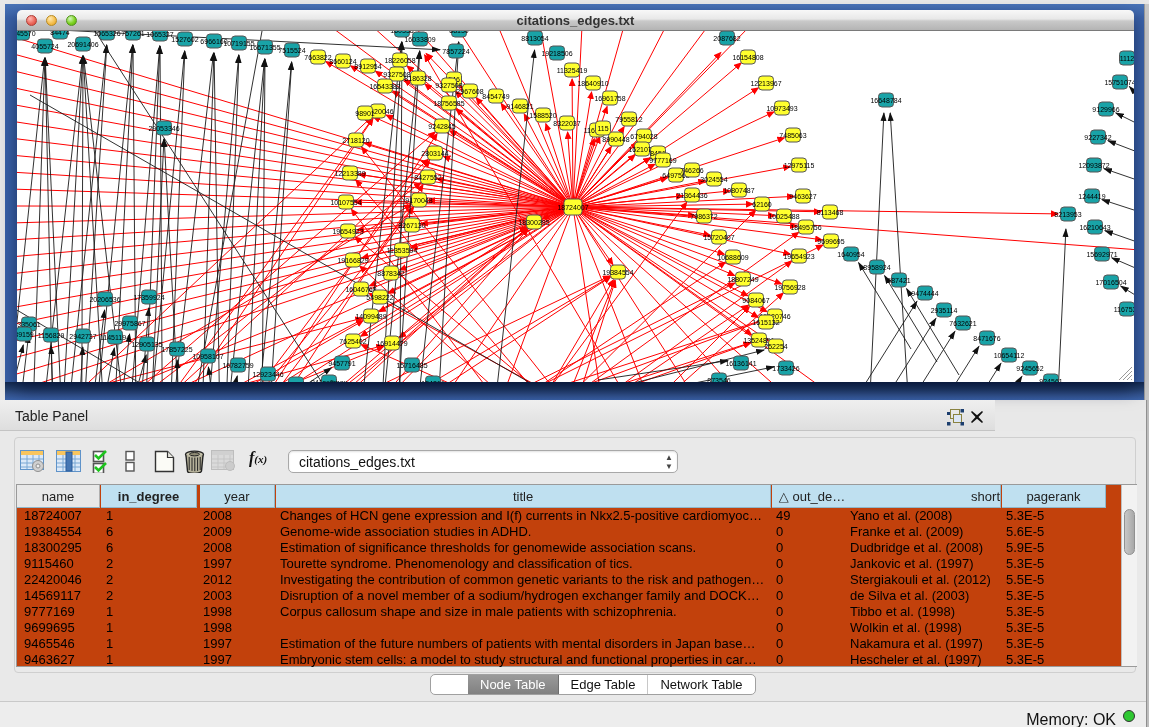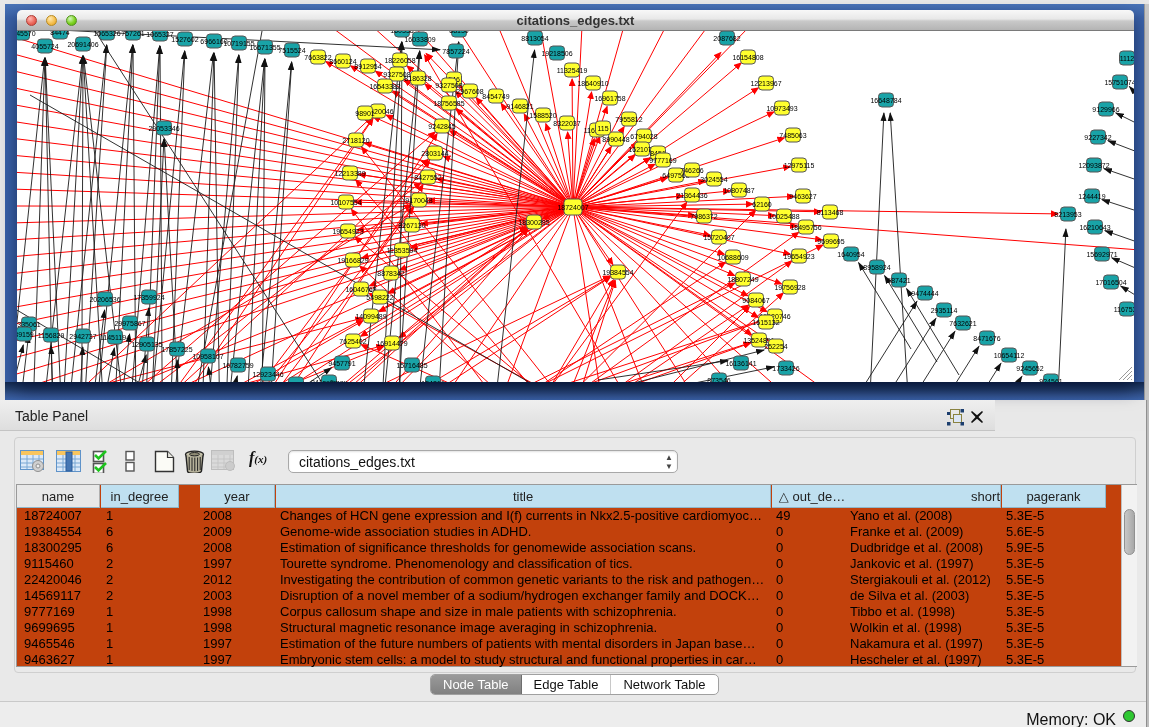--- a/index.html
+++ b/index.html
@@ -32,21 +32,21 @@
 .c1 { left:89px;  width:95px; }
 .c2 { left:186px; width:75px; }
 .c3 { left:263px; width:492px; }
 .c4 { left:759px; width:72px; }
 .c5 { left:833px; width:152px; }
 .c6 { left:989px; width:100px; }
 #vscroll { position:absolute; left:1104px; top:0; width:16px; height:181px; background:#f2f2f2; border-left:1px solid #c0c0c0; }
 #vthumb { position:absolute; left:2px; top:24px; width:11px; height:46px; background:linear-gradient(90deg,#c8c8c8,#a8a8a8); border:1px solid #909090; border-radius:6px; }
 #tabs { position:absolute; left:430px; top:674px; height:21px; border:1px solid #a0a0a0; border-radius:5px; background:#fff; overflow:hidden; }
 #tabs .seg { float:left; height:21px; line-height:20px; font-size:13px; padding:0 12px; color:#111; border-right:1px solid #c8c8c8; }
-#tabs .sel { background:linear-gradient(180deg,#9a9a9a,#7e7e7e); color:#fff; border-right:1px solid #6e6e6e; }
+#tabs .sel { background:linear-gradient(180deg,#9a9a9a,#7e7e7e); color:#fff; border-right:1px solid #6e6e6e;margin-left:37px; }
 #status { position:absolute; left:0; top:701px; width:1149px; height:26px; background:#ededed; border-top:1px solid #c9c9c9; }
 #status .mem { position:absolute; right:33px; top:9px; font-size:16px; color:#111; }
 #status .dot { position:absolute; right:14px; top:8px; width:12px; height:12px; border-radius:50%; background:#2fc832; border:1.5px solid #333; }
 #redge { position:absolute; left:1146px; top:400px; width:3px; height:327px; background:#bdbdbd; border-left:1px solid #8f8f8f; }
 </style></head><body>
 <div id="stage">
  <div id="desktop"></div>
  <div style="position:absolute;left:5px;top:382px;width:1139px;height:18px;background:linear-gradient(180deg,#13294f 0,#24416f 40%,#33548f 70%,#3a62a8 100%);"></div>
  <div id="deskscroll"></div>
  <div id="macwin">
@@ -670,21 +670,21 @@
       <circle cx="19" cy="16" r="4.5" fill="#b5b5b5" stroke="#999"></circle>
     </svg>
  <div class="icon" style="left:249px;top:449px;font-size:16px;color:#111;font-style:italic;font-family:'Liberation Serif',serif;font-weight:bold;">f<span style="font-size:11px;">(x)</span></div>
  <div id="combo">
       <div class="ct">citations_edges.txt</div>
       <div class="st">▲<br>▼</div>
     </div>
  <div id="tablewrap">
   <div id="thead">
    <div class="th" style="left:0;width:83px;background:#e8e8e8;border-right:1px solid #b0b0b0;">name</div>
-   <div class="th" style="left:84px;width:78px;">in_degree</div>
+   <div class="th" style="left:84px;width:96px;font-weight:bold;">in_degree</div>
    <div class="th" style="left:183px;width:75px;">year</div>
    <div class="th" style="left:259px;width:495px;">title</div>
    <div class="th" style="left:755px;width:81px;">△ out_de…</div>
    <div class="th" style="left:830px;width:154px;text-align:right;">short</div>
    <div class="th" style="left:985px;width:104px;">pagerank</div>
   </div>
   <div id="tbody">
         <div class="tr">
           <div class="c0">18724007</div>
           <div class="c1">1</div>
@@ -745,21 +745,20 @@
           <div class="c2">1998</div>
           <div class="c3">Corpus callosum shape and size in male patients with schizophrenia.</div>
           <div class="c4">0</div>
           <div class="c5">Tibbo et al. (1998)</div>
           <div class="c6">5.3E-5</div>
         </div>
         <div class="tr">
           <div class="c0">9699695</div>
           <div class="c1">1</div>
           <div class="c2">1998</div>
-          <div class="c3">Structural magnetic resonance image averaging in schizophrenia.</div>
           <div class="c4">0</div>
           <div class="c5">Wolkin et al. (1998)</div>
           <div class="c6">5.3E-5</div>
         </div>
         <div class="tr">
           <div class="c0">9465546</div>
           <div class="c1">1</div>
           <div class="c2">1997</div>
           <div class="c3">Estimation of the future numbers of patients with mental disorders in Japan base…</div>
           <div class="c4">0</div>

